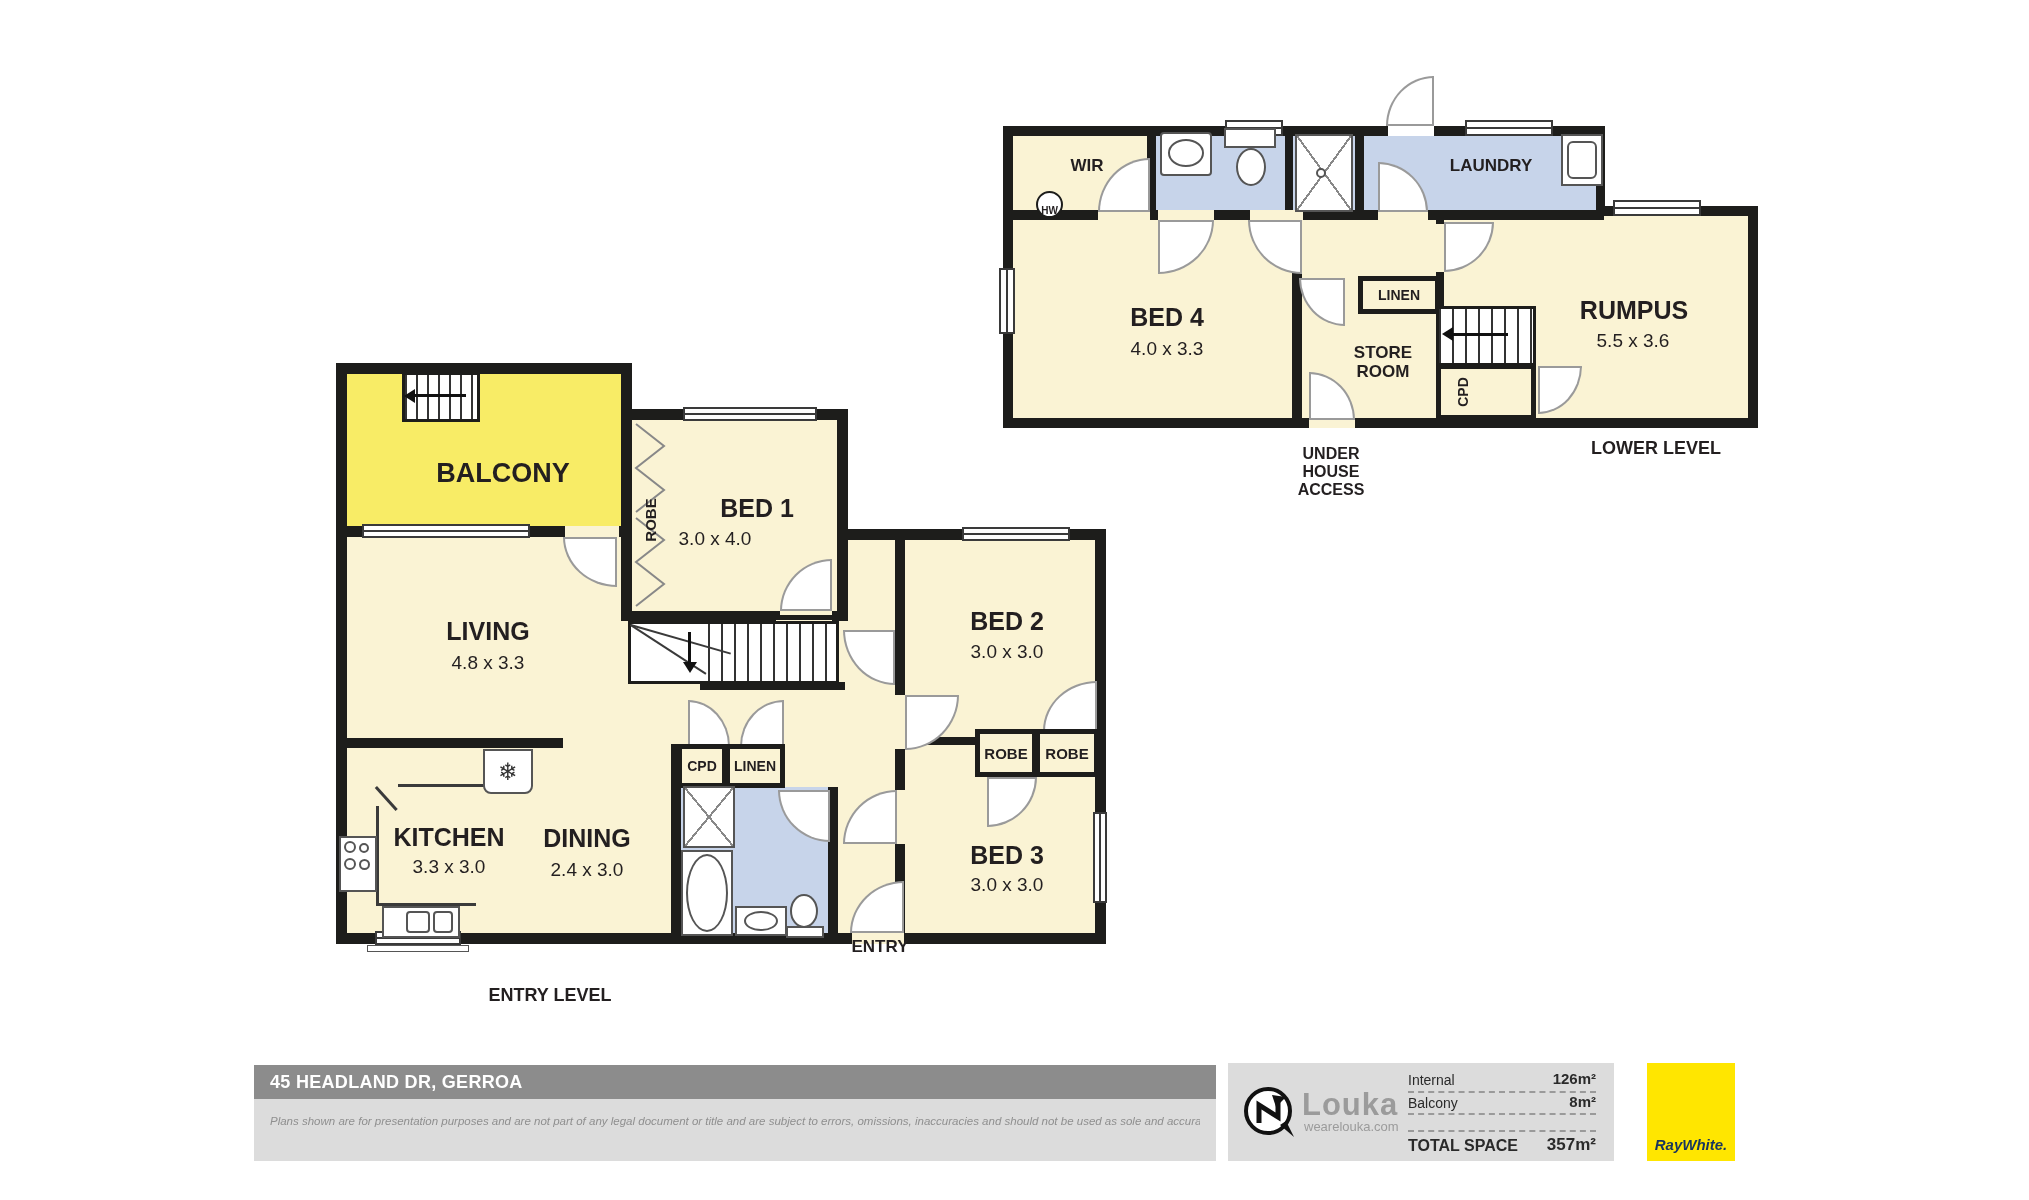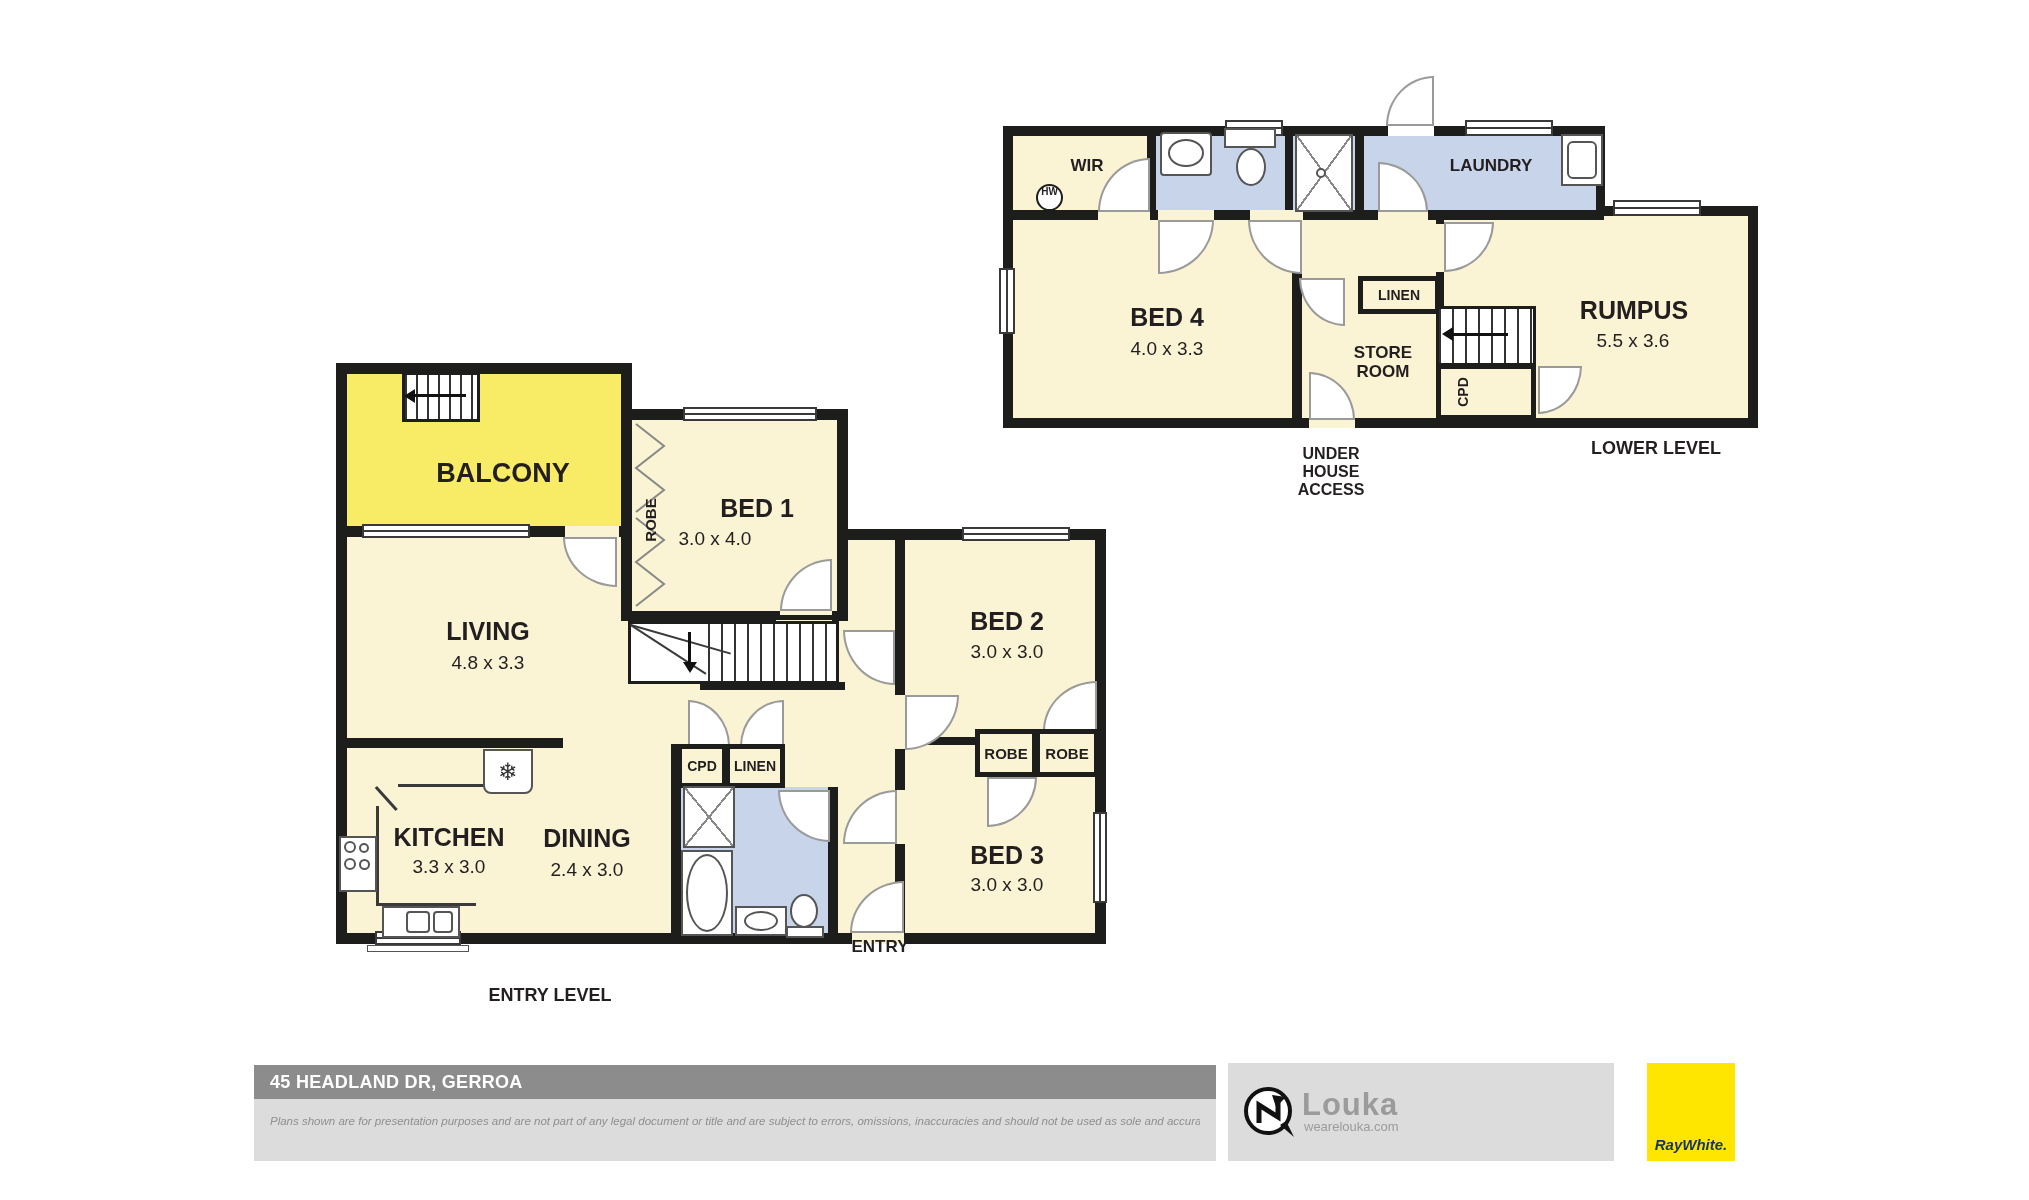--- a/index.html
+++ b/index.html
@@ -83,21 +83,21 @@
     <div class="door br" style="left:1538px;top:366px;width:44px;height:48px;"></div>
     <div class="door tr" style="left:1309px;top:372px;width:46px;height:48px;"></div>
 
     <div class="closet" style="left:1358px;top:276px;width:82px;height:38px;font-size:14px;">LINEN</div>
     <div class="stairs" style="left:1436px;top:306px;width:100px;height:60px;"></div>
     <div class="arrowline" style="left:1452px;top:333px;width:56px;height:3px;"></div>
     <div class="tri" style="left:1442px;top:327px;border-right:11px solid #111;border-top:7px solid transparent;border-bottom:7px solid transparent;"></div>
     <div class="closet" style="left:1436px;top:364px;width:100px;height:56px;background:#faf3d4;"></div>
     <div class="vlbl" style="left:1463px;top:392px;font-size:14px;">CPD</div>
 
-    <div class="dot" style="left:1036px;top:184px;width:27px;height:27px;border-width:2.5px;border-color:#1d1d1b;display:flex;align-items:flex-start;justify-content:center;">
+    <div class="dot" style="left:1036px;top:191px;width:27px;height:27px;border-width:2.5px;border-color:#1d1d1b;display:flex;align-items:flex-end;justify-content:center;">
       <span style="font-size:10px;font-weight:bold;color:#231f20;">HW</span>
     </div>
     <div class="fix" style="left:1160px;top:132px;width:52px;height:44px;border-radius:4px;"></div>
     <div class="oval" style="left:1168px;top:139px;width:36px;height:28px;"></div>
     <div class="fix" style="left:1224px;top:128px;width:52px;height:20px;"></div>
     <div class="oval" style="left:1236px;top:148px;width:30px;height:38px;"></div>
     <div class="fix xbox" style="left:1295px;top:134px;width:58px;height:78px;"></div>
     <div class="dot" style="left:1316px;top:168px;width:10px;height:10px;"></div>
     <div class="fix" style="left:1561px;top:134px;width:42px;height:52px;"></div>
     <div class="fix" style="left:1567px;top:141px;width:30px;height:38px;border-radius:6px;"></div>
@@ -240,20 +240,31 @@
     <div style="position:absolute;left:1228px;top:1063px;width:386px;height:98px;background:#dcdcdc;">
       <svg width="54" height="54" viewBox="0 0 54 54" style="position:absolute;left:14px;top:22px;">
         <circle cx="26" cy="26" r="22" fill="#fff" stroke="#111" stroke-width="4"></circle>
         <path d="M36 14 L36 32 L17 20 L17 38" fill="none" stroke="#111" stroke-width="5"></path>
         <polygon points="30,10 44,12 34,22" fill="#111"></polygon>
         <polygon points="38,40 52,52 44,36" fill="#111"></polygon>
       </svg>
       <div style="position:absolute;left:74px;top:24px;font-size:31px;font-weight:bold;color:#9b9b9b;letter-spacing:1px;">Louka</div>
       <div style="position:absolute;left:76px;top:56px;font-size:13px;color:#9b9b9b;">wearelouka.com</div>
 
+      <div style="position:absolute;left:180px;top:0;width:188px;height:98px;">
+        <span style="position:absolute;left:0;top:9px;font-size:14px;color:#2a2a2a;">Internal</span>
+        <span style="position:absolute;right:0;top:7px;font-size:15px;font-weight:bold;color:#2a2a2a;">126m²</span>
+        <div class="dash" style="left:0;top:28px;width:188px;"></div>
+        <span style="position:absolute;left:0;top:32px;font-size:14px;color:#2a2a2a;">Balcony</span>
+        <span style="position:absolute;right:0;top:30px;font-size:15px;font-weight:bold;color:#2a2a2a;">8m²</span>
+        <div class="dash" style="left:0;top:50px;width:188px;"></div>
+        <div class="dash" style="left:0;top:67px;width:188px;"></div>
+        <span style="position:absolute;left:0;top:74px;font-size:16px;font-weight:bold;color:#2a2a2a;">TOTAL SPACE</span>
+        <span style="position:absolute;right:0;top:72px;font-size:17px;font-weight:bold;color:#2a2a2a;">357m²</span>
+      </div>
     </div>
 
     <div style="position:absolute;left:1647px;top:1063px;width:88px;height:98px;background:#ffe600;">
       <span style="position:absolute;left:0;right:0;bottom:8px;text-align:center;font-size:15px;font-weight:bold;font-style:italic;color:#17345e;">RayWhite.</span>
     </div>
   </div>
 
 </div>
 
 </body></html>

